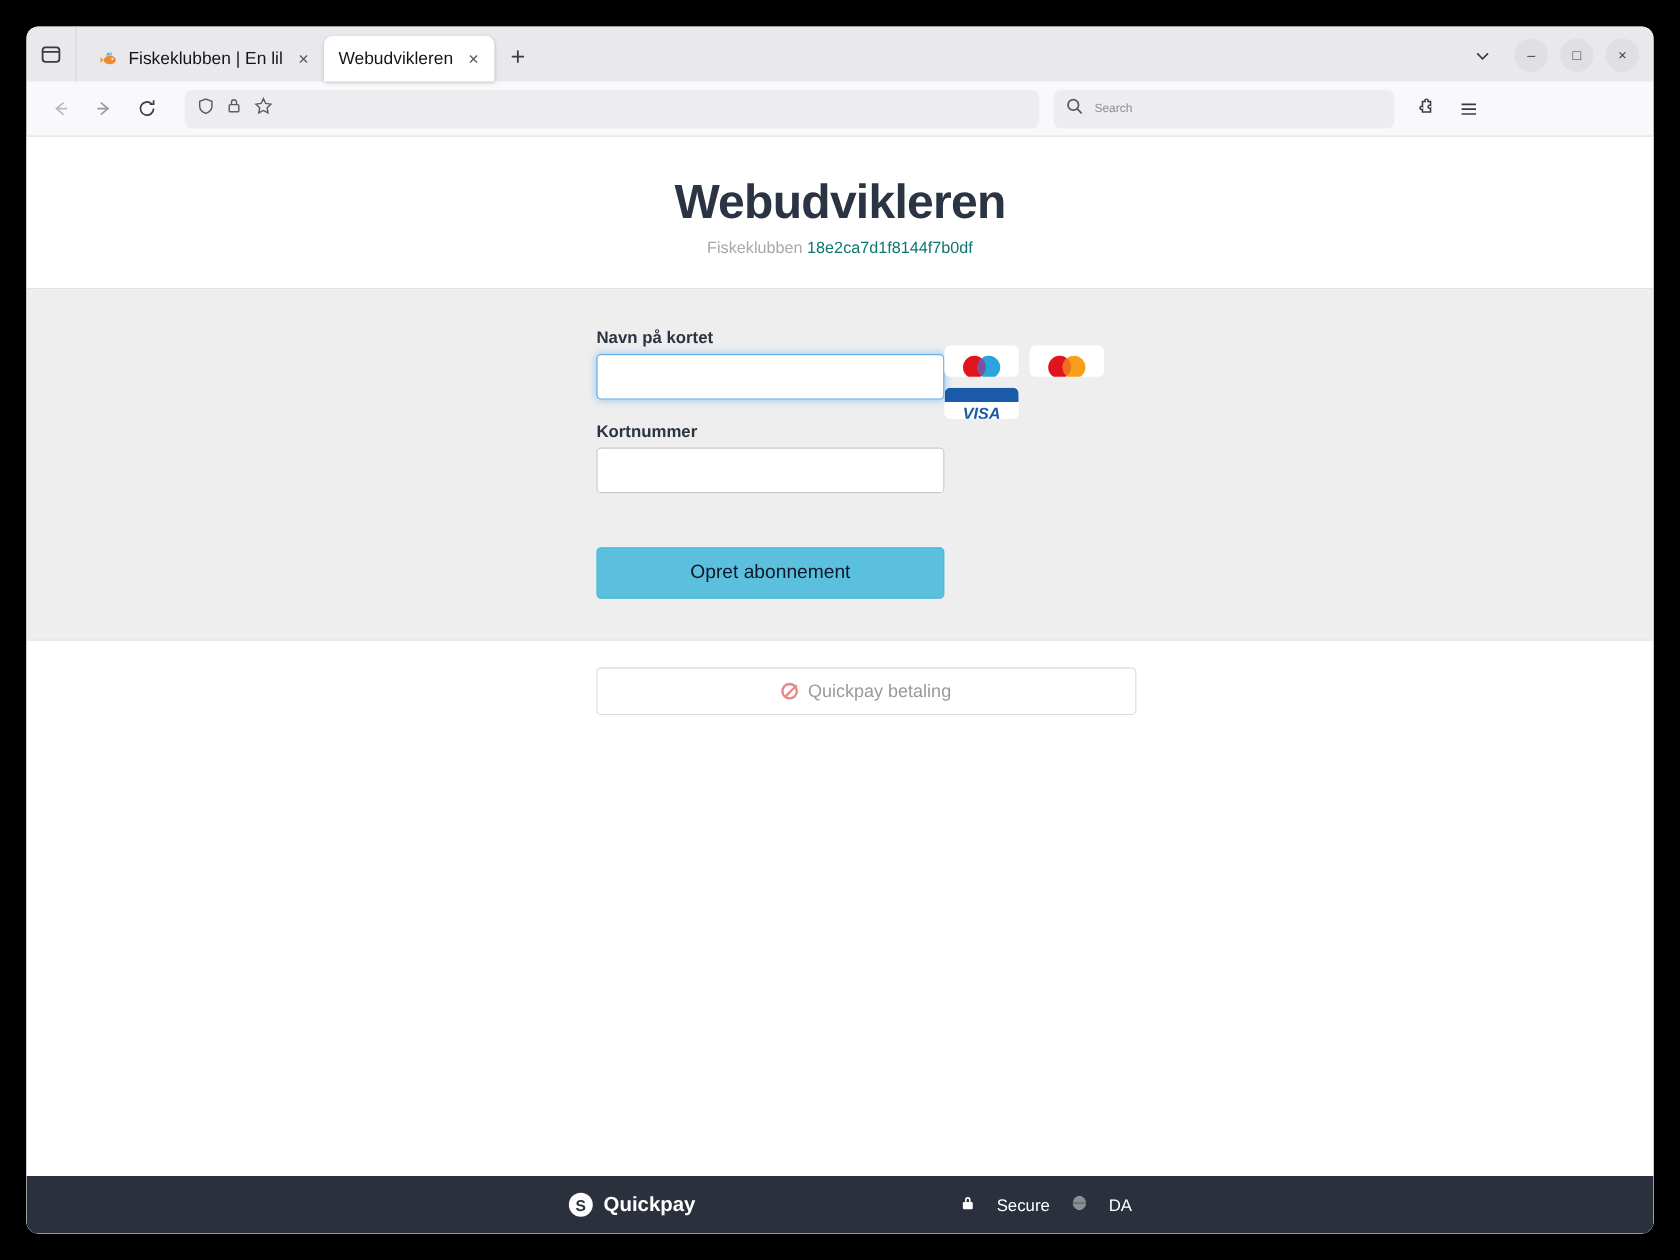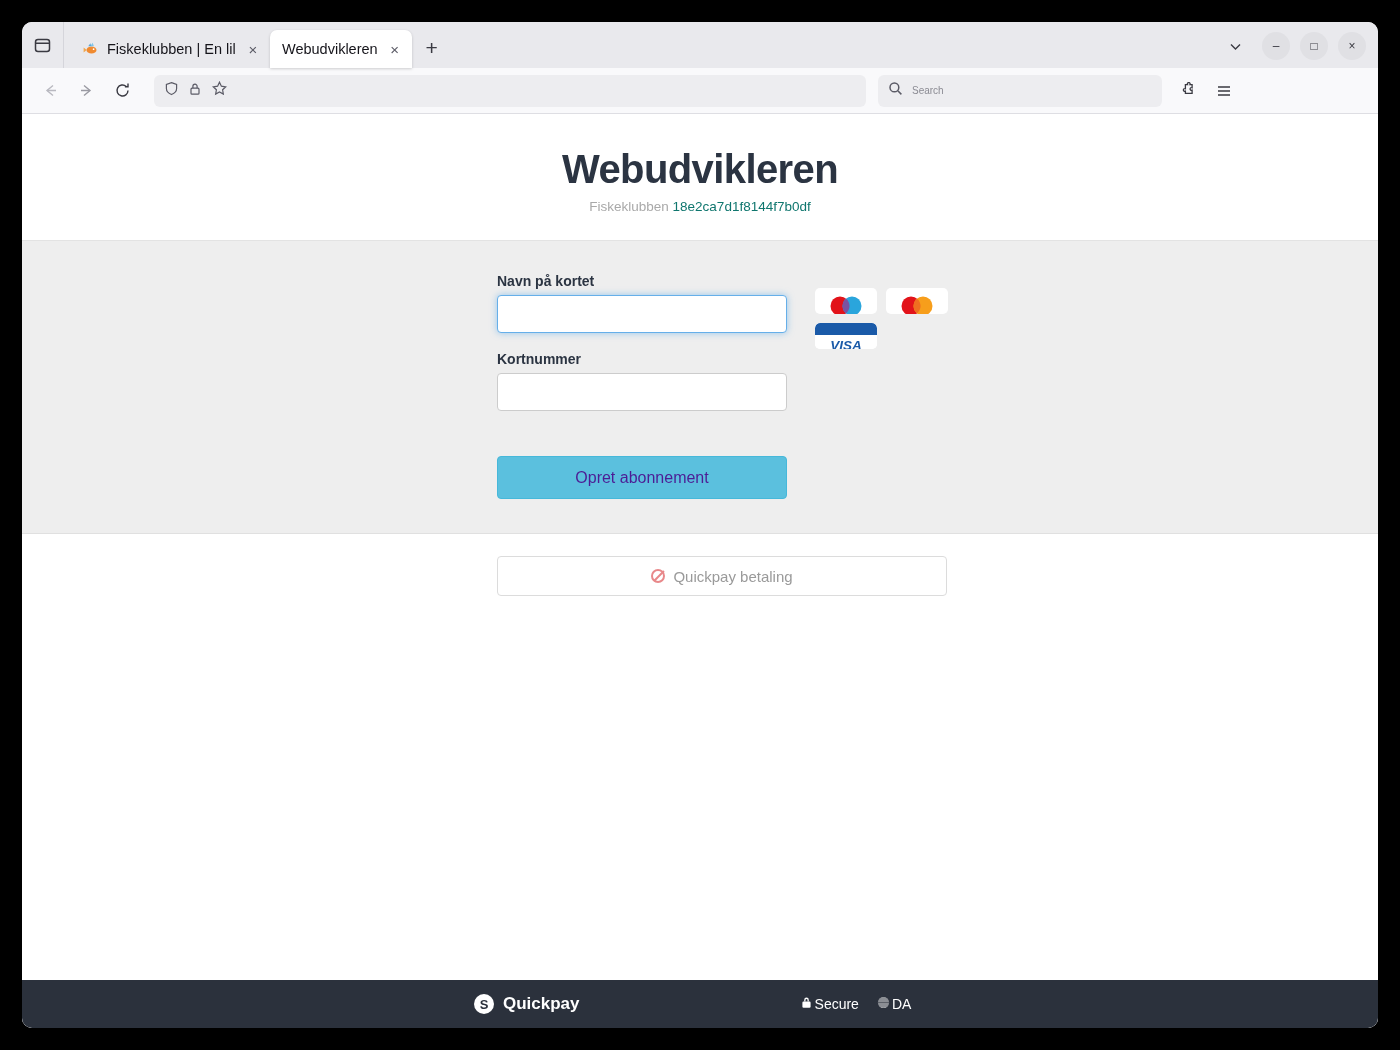--- a/index.html
+++ b/index.html
@@ -199,21 +199,20 @@
   .form-panel {
     background: #eeeeee;
     border-bottom: 1px solid #e0e0e0;
     padding: 32px 0 34px 0;
   }
   .form-inner {
     width: 460px;
     margin: 0 auto;
     margin-left: 475px;
     display: flex;
-    gap: 28px;
     align-items: flex-start;
   }
   .fields { width: 290px; flex: 0 0 290px; }
 
   .field-label {
     font-size: 14px;
     font-weight: 700;
     color: #2b3442;
     margin-bottom: 6px;
     display: flex;
@@ -281,21 +280,21 @@
     line-height: 1;
   }
 
   .submit-btn {
     width: 290px;
     height: 43px;
     margin-top: 27px;
     background: #5bc0de;
     border: 1px solid #46b8da;
     border-radius: 4px;
-    color: #4c1d95;
+    color: #0f172a;
     font-size: 16px;
     font-family: "Liberation Sans", sans-serif;
   }
 
   
   .cards { display: flex; flex-wrap: wrap; gap: 9px; width: 140px; padding-top: 15px; }
   .card-logo {
     width: 62px; height: 26px;
     background: #ffffff;
     border-radius: 5px;
@@ -368,21 +367,21 @@
   }
   .qp-name { font-size: 17px; font-weight: 700; color: #ffffff; }
 
   .footer-right {
     display: flex;
     align-items: center;
     gap: 18px;
     margin-left: 220px;
   }
   .footer-item {
-    display: flex; align-items: center; gap: 2px;
+    display: flex; align-items: center; gap: 18px;
     font-size: 14px; color: #ffffff;
   }
 </style>
 </head>
 <body>
 
 <div id="window">
 
   <div class="tabstrip">
     <div class="sidebar-toggle">

